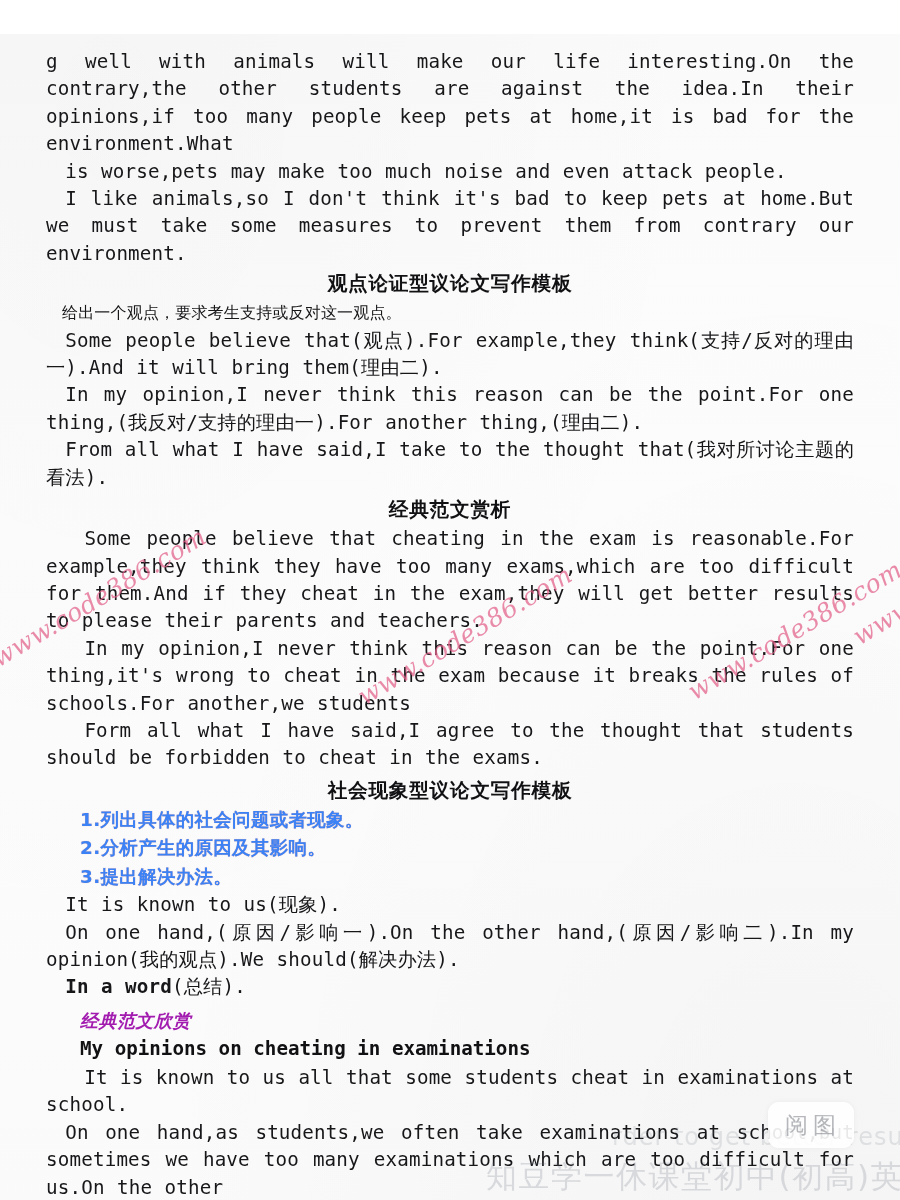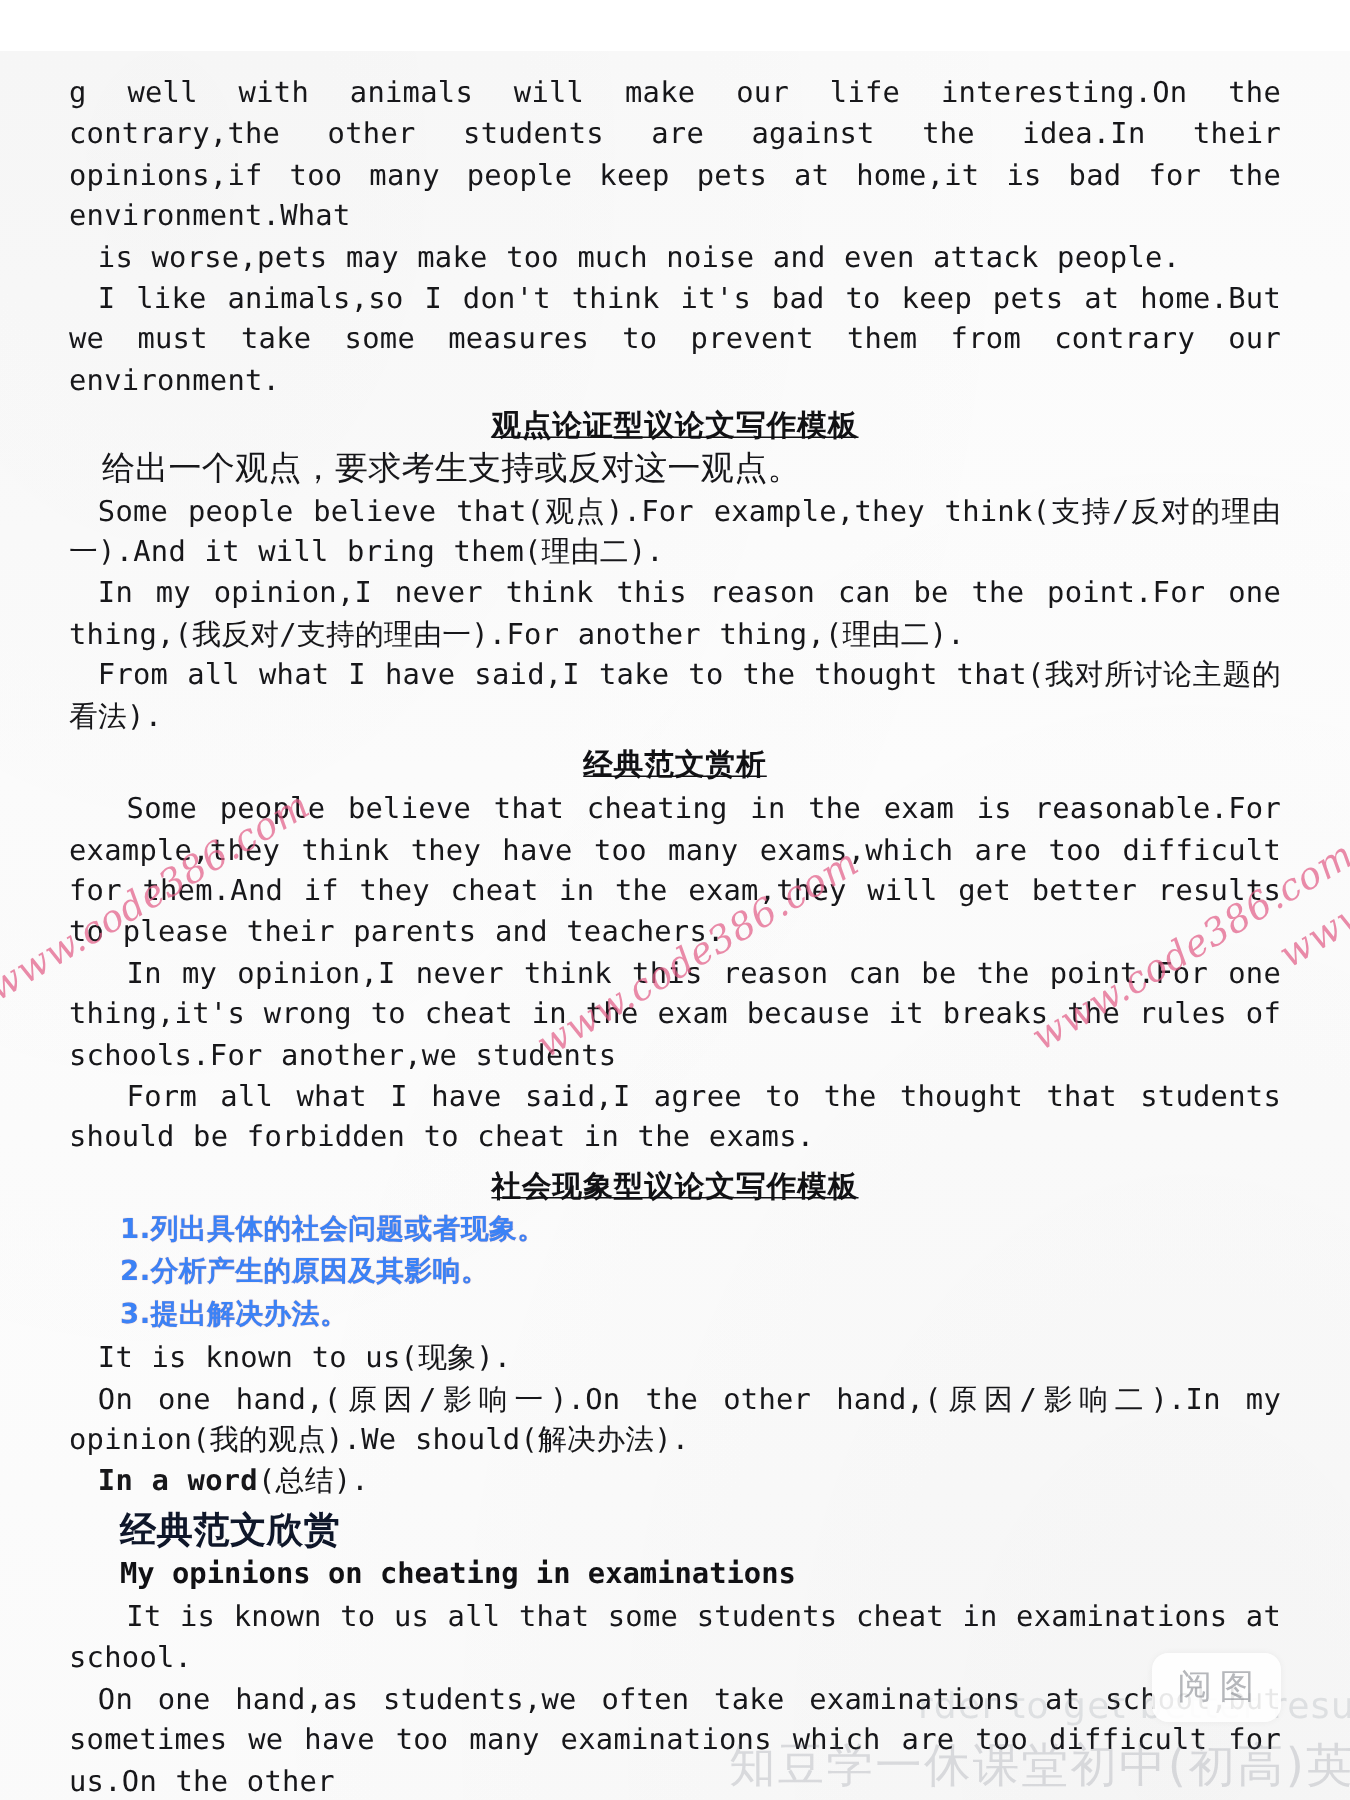--- a/index.html
+++ b/index.html
@@ -51,46 +51,46 @@
     margin: 0;
     -webkit-font-smoothing: none;
   }
   .para.indent { text-indent: 2.0em; }
   .para.indent-sm { text-indent: 1.0em; }
   .para.flush { text-indent: 0; }
   .para.nojust { text-align: right; }
 
   .cn {
     font-family: "DejaVu Sans", "Liberation Sans", sans-serif;
-    font-size: 22px;
+    font-size: 16px;
   }
 
   
   .heading-center {
     text-align: center;
     font-family: "DejaVu Sans", "Liberation Sans", sans-serif;
     font-weight: bold;
     font-size: 19.6px;
     color: #111114;
     letter-spacing: 0.8px;
     margin: 4px 0 2px 0;
     line-height: 26px;
-    text-decoration: underline;
   }
 
   
   .heading-left {
     font-family: "DejaVu Sans", "Liberation Sans", sans-serif;
     font-weight: bold;
-    font-size: 24px;
-    color: #0f172a;
+    font-size: 18px;
+    color: #a21caf;
     letter-spacing: 0.5px;
     margin: 6px 0 1px 0;
     padding-left: 34px;
     line-height: 27px;
+    font-style: italic;
   }
   .heading-left-mono {
     font-family: "DejaVu Sans Mono", "Liberation Mono", monospace;
     font-weight: bold;
     font-size: 19.2px;
     color: #111114;
     margin: 1px 0 1px 0;
     padding-left: 34px;
     line-height: 28px;
   }

